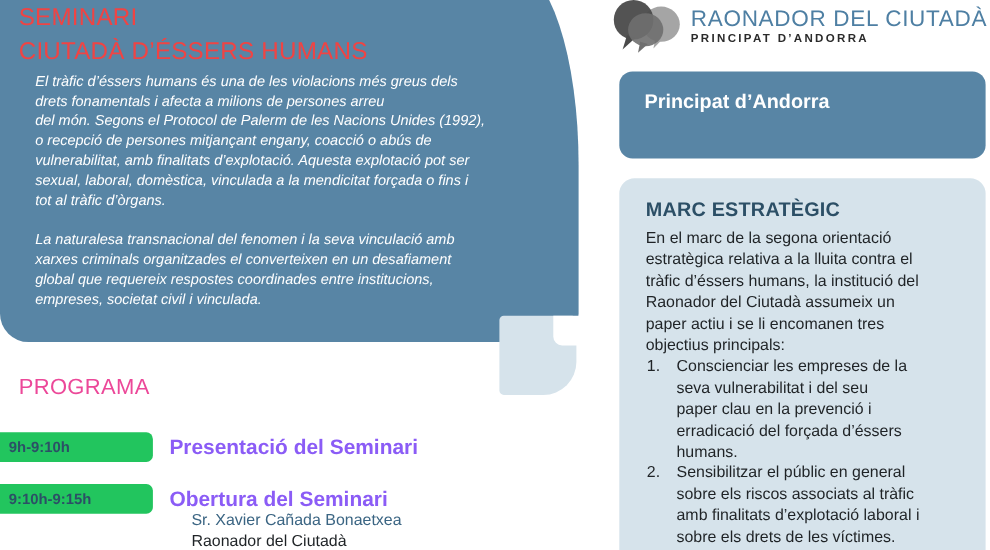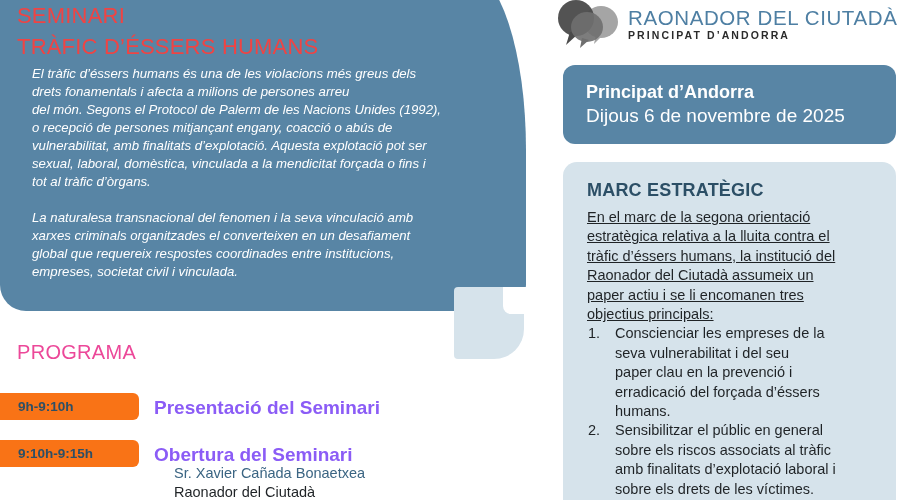--- a/index.html
+++ b/index.html
@@ -33,22 +33,22 @@
     border-radius: 0 0 0 8px;
   }
 
   .programa-title {
     position: absolute; left: 17px; top: 341px; font-size: 20px; font-weight: normal;
     color: #ec4899; letter-spacing: 0.3px;
   }
   .slot { position: absolute; left: 0; width: 540px; height: 40px; }
   .slot-time {
     position: absolute; left: 0; top: 0; width: 139px; height: 27px;
-    background: #f97316; border-radius: 0 6px 6px 0;
-    color: #2c4f66; font-weight: bold; font-size: 13.5px; line-height: 27px; padding-left: 18px;
+    background: #22c55e; border-radius: 0 6px 6px 0;
+    color: #2c4f66; font-weight: bold; font-size: 13.5px; line-height: 27px; padding-left: 8px;
   }
   .slot-title {
     position: absolute; left: 154px; top: 4px; font-weight: bold; font-size: 19px; color: #8b5cf6;
     white-space: nowrap;
   }
   .slot-speaker {
     position: absolute; left: 174px; top: 25px; font-size: 14.5px; color: #3b6583; white-space: nowrap;
   }
   .slot-role {
     position: absolute; left: 174px; top: 44px; font-size: 14.5px; color: #1f2326; white-space: nowrap;
@@ -71,33 +71,33 @@
   }
   .date-place { font-size: 18px; font-weight: bold; line-height: 24px; white-space: nowrap; }
   .date-day { font-size: 19px; line-height: 24px; white-space: nowrap; }
 
   .marc-box {
     position: absolute; left: 563px; top: 162px; width: 333px; height: 360px;
     background: #d6e3eb; border-radius: 14px; padding: 18px 0 0 24px;
   }
   .marc-title { font-size: 18px; font-weight: bold; color: #2c4f66; margin-bottom: 7px; letter-spacing: 0.2px; }
   .marc-intro { font-size: 14.5px; line-height: 19.4px; color: #1f2326; }
-  .marc-intro span { display: block; white-space: nowrap; text-decoration: underline; }
+  .marc-intro span { display: block; white-space: nowrap; }
   .marc-list { list-style: none; }
   .marc-item { position: relative; font-size: 14.5px; line-height: 19.4px; color: #1f2326; padding-left: 28px; }
   .marc-item span.l { display: block; white-space: nowrap; }
   .marc-num { position: absolute; left: 1px; top: 0; }
 </style>
 </head>
 <body>
 
 <div class="hero"></div>
 <div class="hero-title">
   <div>SEMINARI</div>
-  <div>TRÀFIC D’ÉSSERS HUMANS</div>
+  <div>CIUTADÀ D’ÉSSERS HUMANS</div>
 </div>
 <div class="hero-body">
   <p>
     <span>El tràfic d’éssers humans és una de les violacions més greus dels</span>
     <span>drets fonamentals i afecta a milions de persones arreu</span>
     <span>del món. Segons el Protocol de Palerm de les Nacions Unides (1992),</span>
     <span>o recepció de persones mitjançant engany, coacció o abús de</span>
     <span>vulnerabilitat, amb finalitats d’explotació. Aquesta explotació pot ser</span>
     <span>sexual, laboral, domèstica, vinculada a la mendicitat forçada o fins i</span>
     <span>tot al tràfic d’òrgans.</span>
@@ -135,21 +135,20 @@
     <polygon points="14,32 22,34 10,45" fill="#4a4a4a"></polygon>
     <ellipse cx="31" cy="27" rx="16" ry="15" fill="#6f6f6f" opacity="0.9"></ellipse>
     <polygon points="26,38 33,40 24,48" fill="#6f6f6f"></polygon>
   </svg>
   <div class="logo-name">RAONADOR DEL CIUTADÀ</div>
   <div class="logo-sub">PRINCIPAT D’ANDORRA</div>
 </div>
 
 <div class="date-box">
   <div class="date-place">Principat d’Andorra</div>
-  <div class="date-day">Dijous 6 de novembre de 2025</div>
 </div>
 
 <div class="marc-box">
   <div class="marc-title">MARC ESTRATÈGIC</div>
   <div class="marc-intro">
     <span>En el marc de la segona orientació</span>
     <span>estratègica relativa a la lluita contra el</span>
     <span>tràfic d’éssers humans, la institució del</span>
     <span>Raonador del Ciutadà assumeix un</span>
     <span>paper actiu i se li encomanen tres</span>

